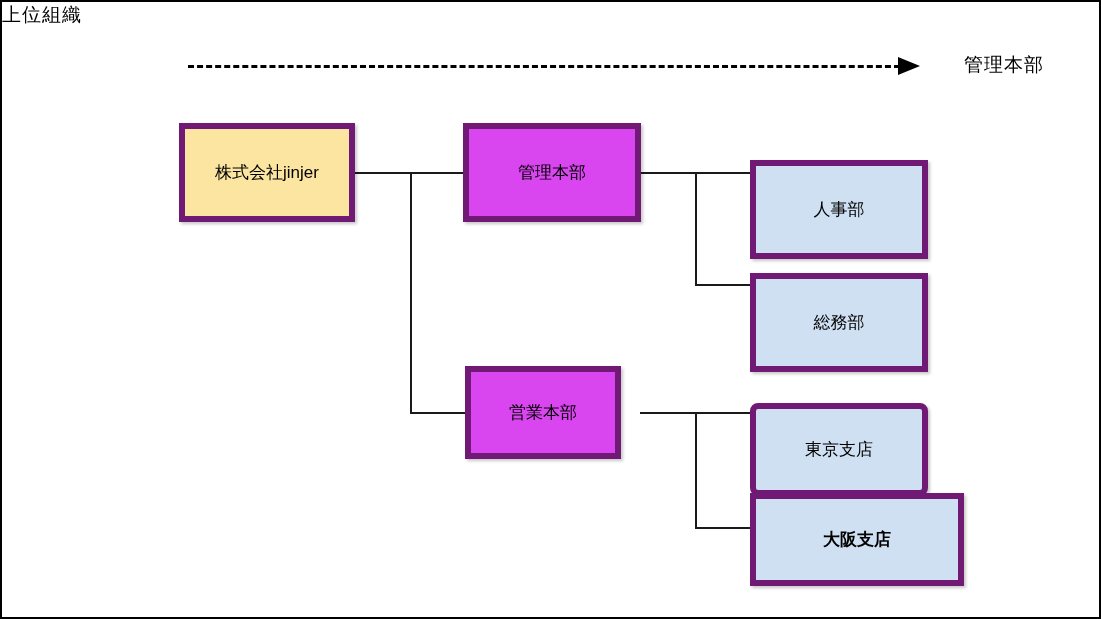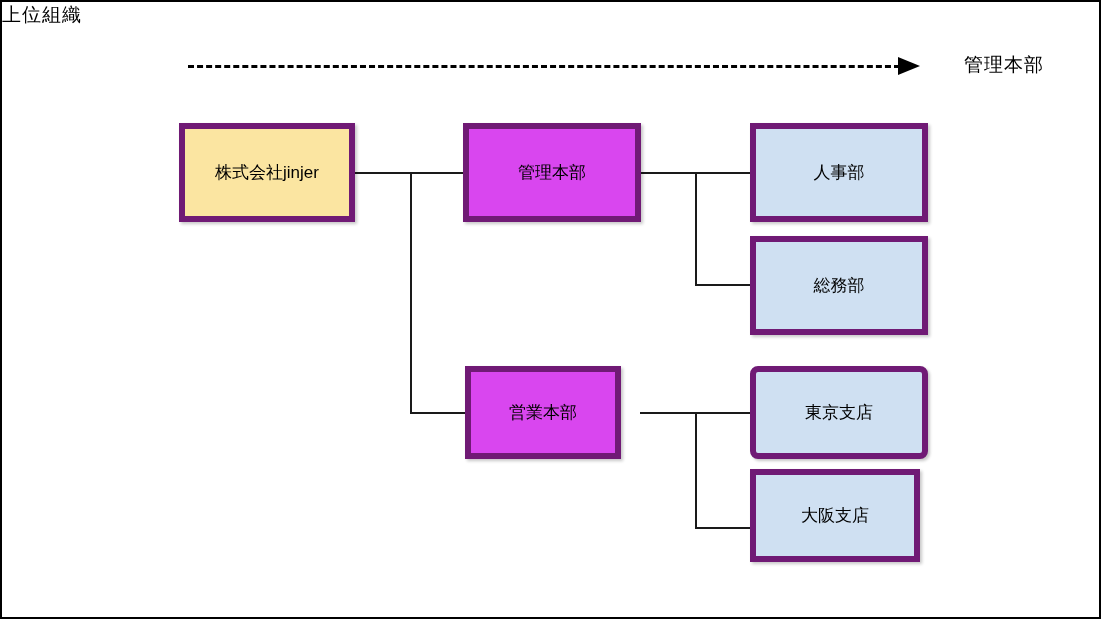--- a/index.html
+++ b/index.html
@@ -58,21 +58,21 @@
     display: flex;
     align-items: center;
     justify-content: center;
     font-size: 17px;
     color: #000000;
     box-shadow: 2px 2px 3px rgba(0,0,0,0.22);
     white-space: nowrap;
   }
   .node.root  { background: #fbe5a1; }
   .node.div   { background: #d946ef; text-align: center; }
-  .node.dept  { background: #cfe0f2; }
+  .node.dept  { background: #cfe0f2; margin-top: 37px; }
 
   
   .conn-h, .conn-v {
     position: absolute;
     background: #1a1a1a;
   }
   .conn-h { height: 2px; }
   .conn-v { width: 2px; }
 </style>
 </head>
@@ -117,17 +117,17 @@
   </div>
 
   <div class="node dept" style="left:748px; top:234px; width:178px; height:99px;">
     <span>総務部</span>
   </div>
 
   <div class="node dept" style="left:748px; top:364px; width:178px; height:93px;border-radius:8px;">
     <span>東京支店</span>
   </div>
 
-  <div class="node dept" style="left:748px; top:467px; width:170px; height:93px;">
+  <div class="node dept" style="left:748px; top:454px; width:214px; height:93px;font-weight:bold;">
     <span>大阪支店</span>
   </div>
 
 </div>
 
 </body></html>

